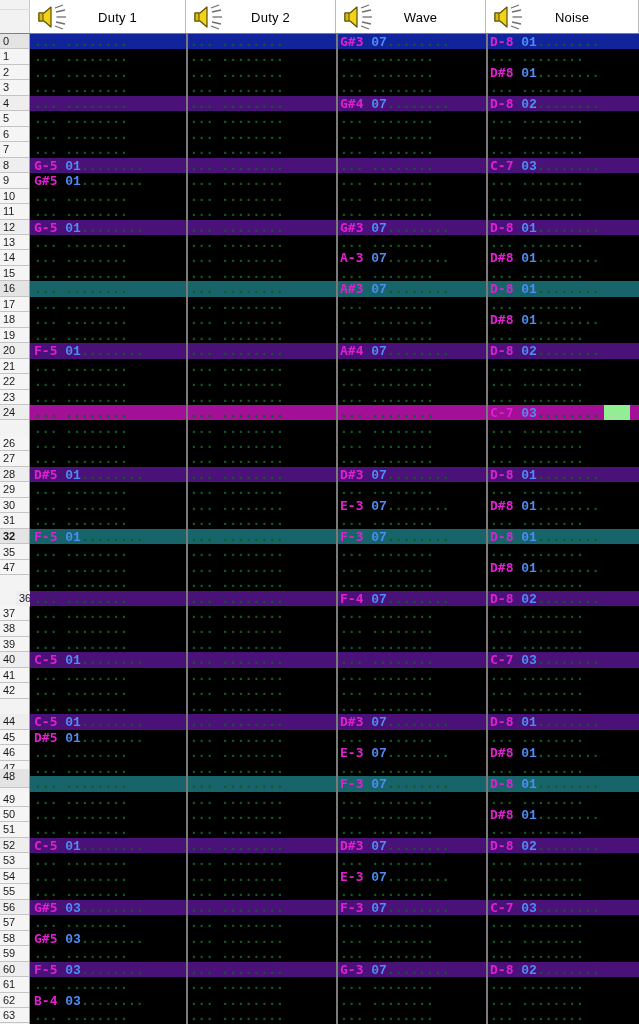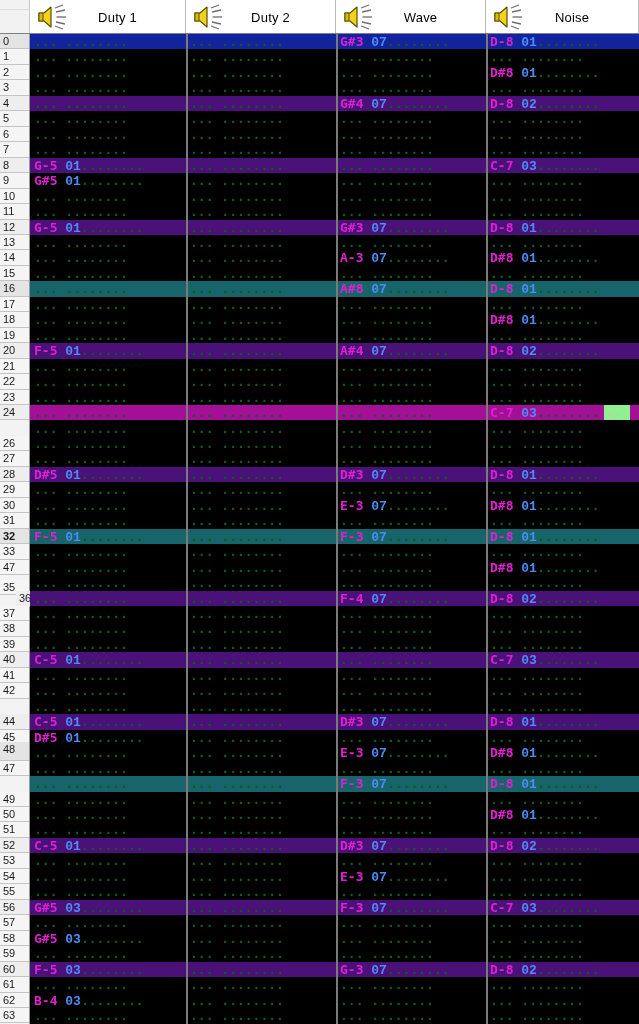--- a/index.html
+++ b/index.html
@@ -229,34 +229,34 @@
         <div class="rnum" style="top: 386.5px; height: 15.46px; margin-top: 40px;">25</div>
         <div class="rnum" style="top: 401.96px; height: 15.46px;">26</div>
         <div class="rnum" style="top: 417.42px; height: 15.46px;">27</div>
         <div class="rnum hl4" style="top: 432.88px; height: 15.46px;">28</div>
         <div class="rnum" style="top: 448.34px; height: 15.46px;">29</div>
         <div class="rnum" style="top: 463.8px; height: 15.46px;">30</div>
         <div class="rnum" style="top: 479.26px; height: 15.46px;">31</div>
         <div class="rnum hl16" style="top: 494.72px; height: 15.46px; font-weight: bold;">32</div>
         <div class="rnum" style="top: 510.18px; height: 15.46px;">33</div>
         <div class="rnum" style="top: 525.64px; height: 15.46px;">47</div>
-        <div class="rnum" style="top: 546px; height: 15.46px;">35</div>
+        <div class="rnum" style="top: 511px; height: 15.46px;">35</div>
         <div class="rnum hl4" style="top: 556.56px; height: 16px; margin-left: 16px;">36</div>
         <div class="rnum" style="top: 572.02px; height: 15.46px;">37</div>
         <div class="rnum" style="top: 587.48px; height: 15.46px;">38</div>
         <div class="rnum" style="top: 602.94px; height: 15.46px;">39</div>
         <div class="rnum hl4" style="top: 618.4px; height: 15.46px;">40</div>
         <div class="rnum" style="top: 633.86px; height: 15.46px;">41</div>
         <div class="rnum" style="top: 649.32px; height: 15.46px;">42</div>
         <div class="rnum" style="top: 664.78px; height: 15.46px; margin-left: 32px;">43</div>
         <div class="rnum hl4" style="top: 680.24px; height: 15.46px;">44</div>
         <div class="rnum" style="top: 695.7px; height: 15.46px;">45</div>
         <div class="rnum" style="top: 711.16px; height: 15.46px;">46</div>
         <div class="rnum" style="top: 726.62px; height: 15.46px;">47</div>
-        <div class="rnum hl16" style="top: 708px; height: 19px;">48</div>
+        <div class="rnum hl16" style="top: 735px; height: 19px;">48</div>
         <div class="rnum" style="top: 757.54px; height: 15.46px;">49</div>
         <div class="rnum" style="top: 773px; height: 15.46px;">50</div>
         <div class="rnum" style="top: 788.46px; height: 15.46px;">51</div>
         <div class="rnum hl4" style="top: 803.92px; height: 15.46px;">52</div>
         <div class="rnum" style="top: 819.38px; height: 15.46px;">53</div>
         <div class="rnum" style="top: 834.84px; height: 15.46px;">54</div>
         <div class="rnum" style="top: 850.3px; height: 15.46px;">55</div>
         <div class="rnum hl4" style="top: 865.76px; height: 15.46px;">56</div>
         <div class="rnum" style="top: 881.22px; height: 15.46px;">57</div>
         <div class="rnum" style="top: 896.68px; height: 15.46px;">58</div>
@@ -492,21 +492,21 @@
           </div>
         </div>
         <div class="trow hl16" style="top: 247.36px; height: 15.46px;">
           <div class="cellwrap" style="left: 0px; width: 156px;">
             <div class="cellcontent"><span class="empty">...</span><span class="empty"> </span><span class="fxdots">........</span></div>
           </div>
           <div class="cellwrap" style="left: 156px; width: 150px;">
             <div class="cellcontent"><span class="empty">...</span><span class="empty"> </span><span class="fxdots">........</span></div>
           </div>
           <div class="cellwrap" style="left: 306px; width: 150px;">
-            <div class="cellcontent"><span class="note">A#8</span><span class="empty"> </span><span class="inst">07</span><span class="fxdots">........</span></div>
+            <div class="cellcontent"><span class="note">A#3</span><span class="empty"> </span><span class="inst">07</span><span class="fxdots">........</span></div>
           </div>
           <div class="cellwrap" style="left: 456px; width: 153px;">
             <div class="cellcontent"><span class="note">D-8</span><span class="empty"> </span><span class="inst">01</span><span class="fxdots">........</span></div>
           </div>
         </div>
         <div class="trow" style="top: 262.82px; height: 15.46px;">
           <div class="cellwrap" style="left: 0px; width: 156px;">
             <div class="cellcontent"><span class="empty">...</span><span class="empty"> </span><span class="fxdots">........</span></div>
           </div>
           <div class="cellwrap" style="left: 156px; width: 150px;">

